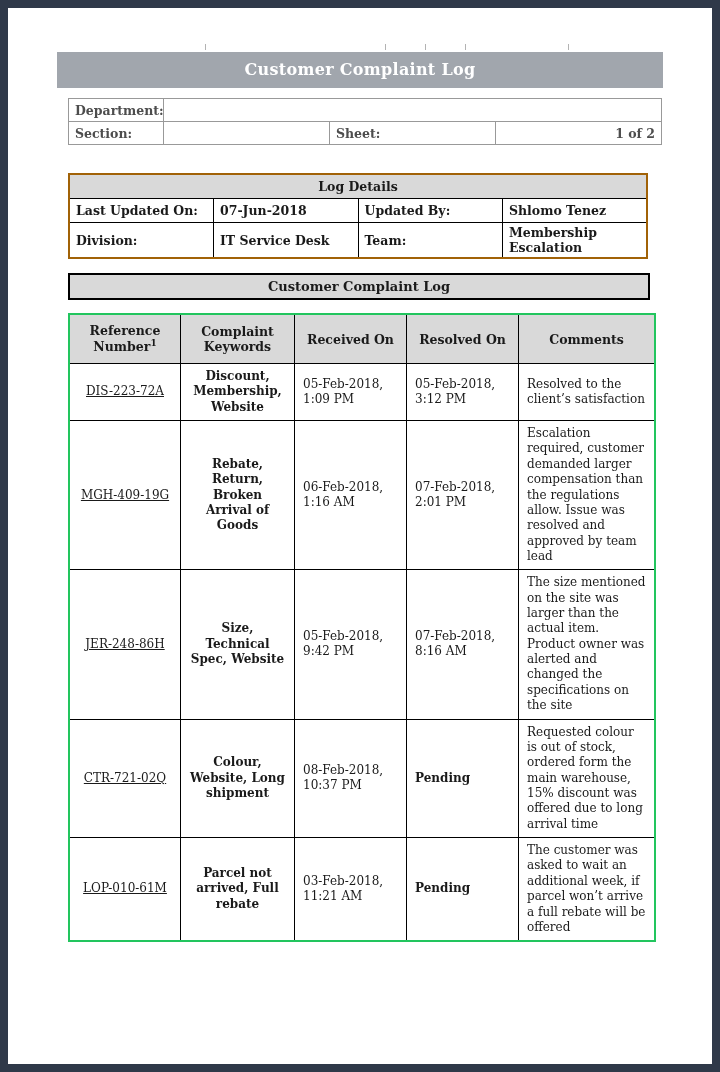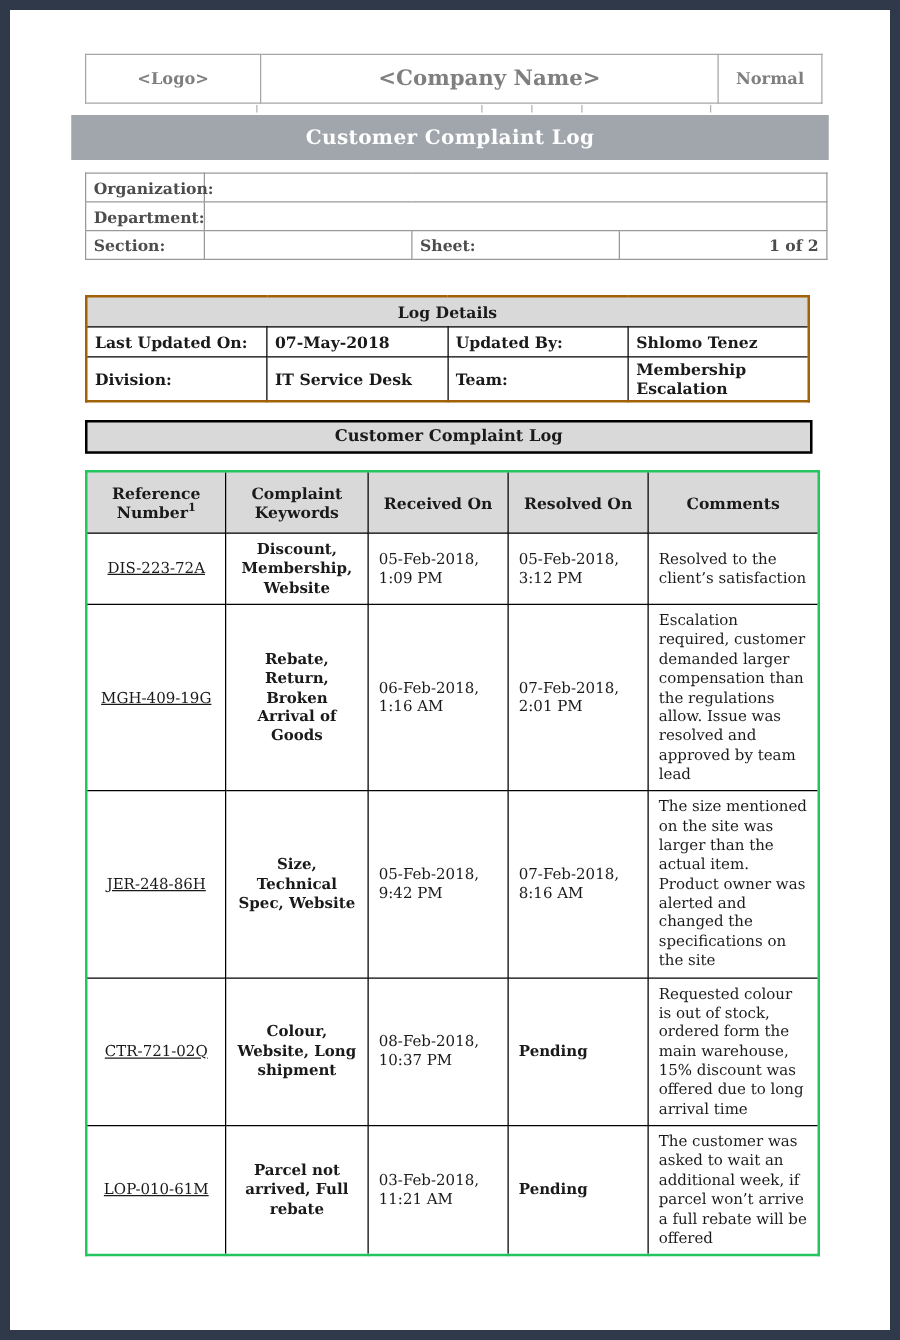--- a/index.html
+++ b/index.html
@@ -85,67 +85,54 @@
   .fn-rule { width:148px; border-top:2px solid #404040; margin-bottom:5px; }
   .fn-text { font-size:12.5px; line-height:1.35; color:#111; }
   .fn-link { text-decoration:underline; }
 </style>
 </head>
 <body>
 
 <div class="page">
   <div class="content">
 
-    <table class="hdr-table">
-      <tbody>
-          <tr>
-        <td class="hdr-logo">&lt;Logo&gt;</td>
-        <td class="hdr-comp">&lt;Company Name&gt;</td>
-        <td class="hdr-norm">Normal</td>
-      </tr>
-    </tbody>
-      </table>
 
     <div class="ticks">
       <span style="left:137px"></span>
         <span style="left:317px"></span>
       <span style="left:357px"></span>
         <span style="left:397px"></span>
       <span style="left:500px"></span>
     </div>
 
     <div class="banner">Customer Complaint Log</div>
 
     <table class="org-table">
       <tbody>
-          <tr>
-        <td class="org-label">Organization:</td>
-        <td colspan="3"></td>
-      </tr>
       <tr>
         <td class="org-label">Department:</td>
         <td colspan="3"></td>
       </tr>
       <tr>
         <td class="org-label">Section:</td>
         <td></td>
         <td class="org-sheet-label">Sheet:</td>
         <td class="org-sheet-value">1 of 2</td>
       </tr>
     </tbody>
       </table>
 
     <table class="log-table">
       <tbody>
           <tr>
         <td class="log-title" colspan="4">Log Details</td>
       </tr>
       <tr>
         <td class="log-c1">Last Updated On:</td>
-        <td class="log-c2">07-May-2018</td>
+        <td class="log-c2">07-Jun-2018</td>
         <td class="log-c3">Updated By:</td>
         <td class="log-c4">Shlomo Tenez</td>
       </tr>
       <tr>
         <td>Division:</td>
         <td>IT Service Desk</td>
         <td>Team:</td>
         <td>Membership Escalation</td>
       </tr>
     </tbody>

